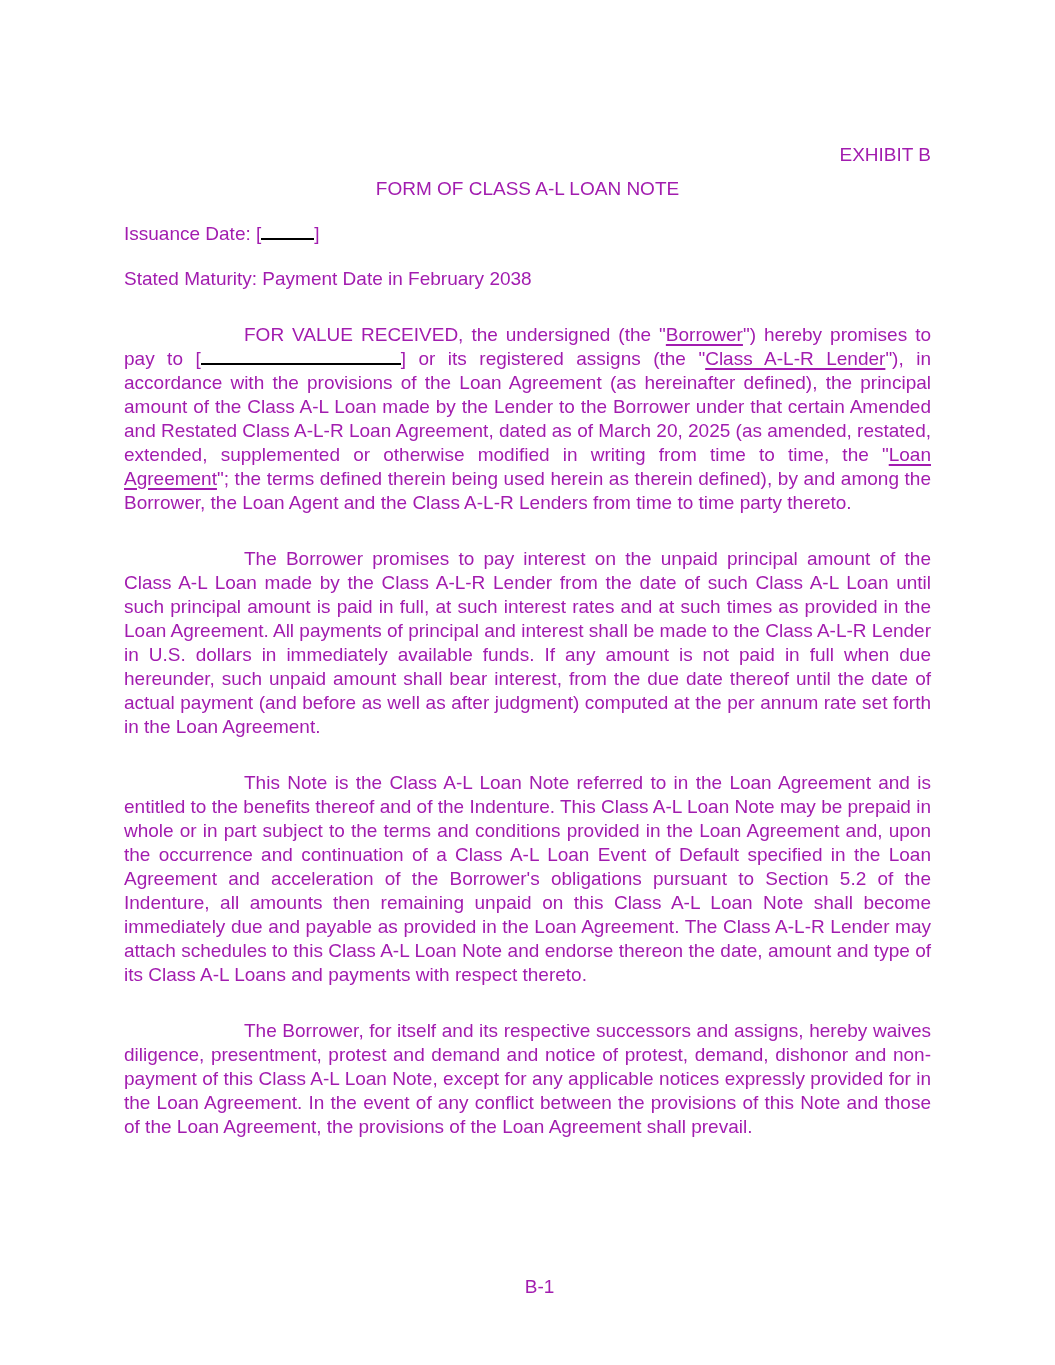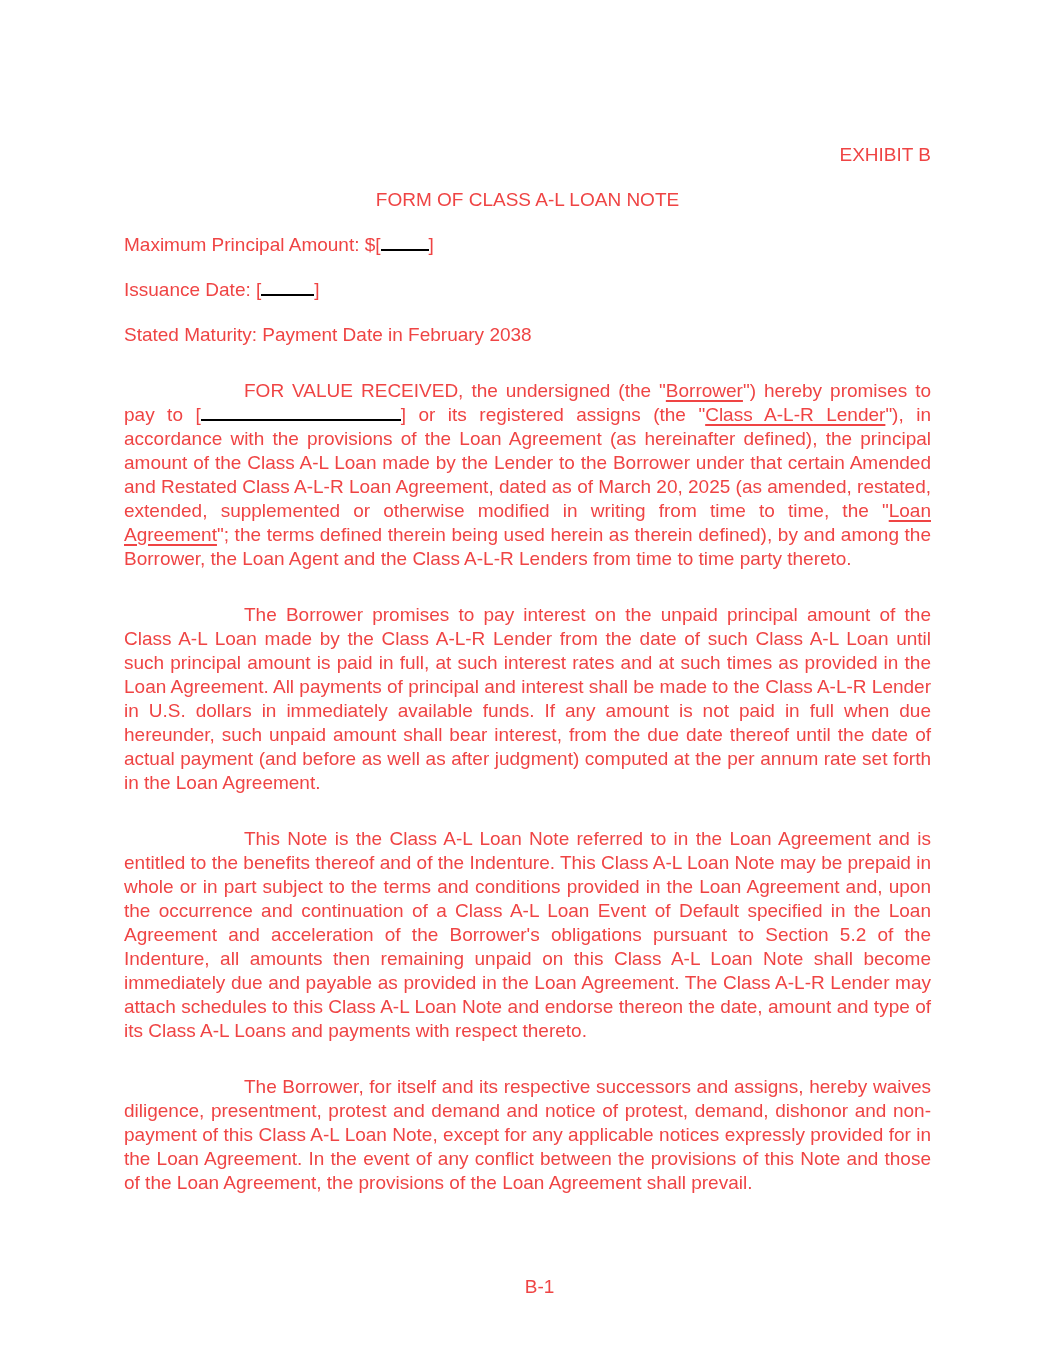--- a/index.html
+++ b/index.html
@@ -7,32 +7,32 @@
     padding: 0;
     background: #ffffff;
   }
   .page {
     position: relative;
     width: 1055px;
     height: 1365px;
     box-sizing: border-box;
     padding: 143px 124px 0 124px;
     background: #ffffff;
-    color: #ef4444;
+    color: #a21caf;
     font-family: "Liberation Sans", "DejaVu Sans", sans-serif;
     font-size: 19px;
     line-height: 24px;
     overflow: hidden;
   }
   .exhibit {
     text-align: right;
   }
   .title {
     text-align: center;
-    margin-top: 21px;
+    margin-top: 10px;
   }
   .field {
     margin-top: 21px;
     text-align: left;
   }
   .para {
     margin: 32px 0 0 0;
     text-align: justify;
     text-indent: 120px;
   }
@@ -60,21 +60,20 @@
 </style>
 </head>
 <body>
 
 <div class="page">
 
   <div class="exhibit">EXHIBIT B</div>
 
   <div class="title">FORM OF CLASS A-L LOAN NOTE</div>
 
-  <div class="field"><span>Maximum Principal Amount: $[</span><span class="blank blank-sm"></span><span>]</span></div>
 
   <div class="field"><span>Issuance Date: [</span><span class="blank blank-md"></span><span>]</span></div>
 
   <div class="field">Stated Maturity: Payment Date in February 2038</div>
 
   <p class="para"><span>FOR VALUE RECEIVED, the undersigned (the "</span><span class="u">Borrower</span><span>") hereby promises to pay to [</span><span class="blank blank-lg"></span><span>] or its registered assigns (the "</span><span class="u">Class A-L-R Lender</span><span>"), in accordance with the provisions of the Loan Agreement (as hereinafter defined), the principal amount of the Class A-L Loan made by the Lender to the Borrower under that certain Amended and Restated Class A-L-R Loan Agreement, dated as of March 20, 2025 (as amended, restated, extended, supplemented or otherwise modified in writing from time to time, the "</span><span class="u">Loan Agreement</span><span>"; the terms defined therein being used herein as therein defined), by and among the Borrower, the Loan Agent and the Class A-L-R Lenders from time to time party thereto.</span></p>
 
   <p class="para">The Borrower promises to pay interest on the unpaid principal amount of the Class A-L Loan made by the Class A-L-R Lender from the date of such Class A-L Loan until such principal amount is paid in full, at such interest rates and at such times as provided in the Loan Agreement. All payments of principal and interest shall be made to the Class A-L-R Lender in U.S. dollars in immediately available funds. If any amount is not paid in full when due hereunder, such unpaid amount shall bear interest, from the due date thereof until the date of actual payment (and before as well as after judgment) computed at the per annum rate set forth in the Loan Agreement.</p>
 
   <p class="para">This Note is the Class A-L Loan Note referred to in the Loan Agreement and is entitled to the benefits thereof and of the Indenture. This Class A-L Loan Note may be prepaid in whole or in part subject to the terms and conditions provided in the Loan Agreement and, upon the occurrence and continuation of a Class A-L Loan Event of Default specified in the Loan Agreement and acceleration of the Borrower's obligations pursuant to Section 5.2 of the Indenture, all amounts then remaining unpaid on this Class A-L Loan Note shall become immediately due and payable as provided in the Loan Agreement. The Class A-L-R Lender may attach schedules to this Class A-L Loan Note and endorse thereon the date, amount and type of its Class A-L Loans and payments with respect thereto.</p>

